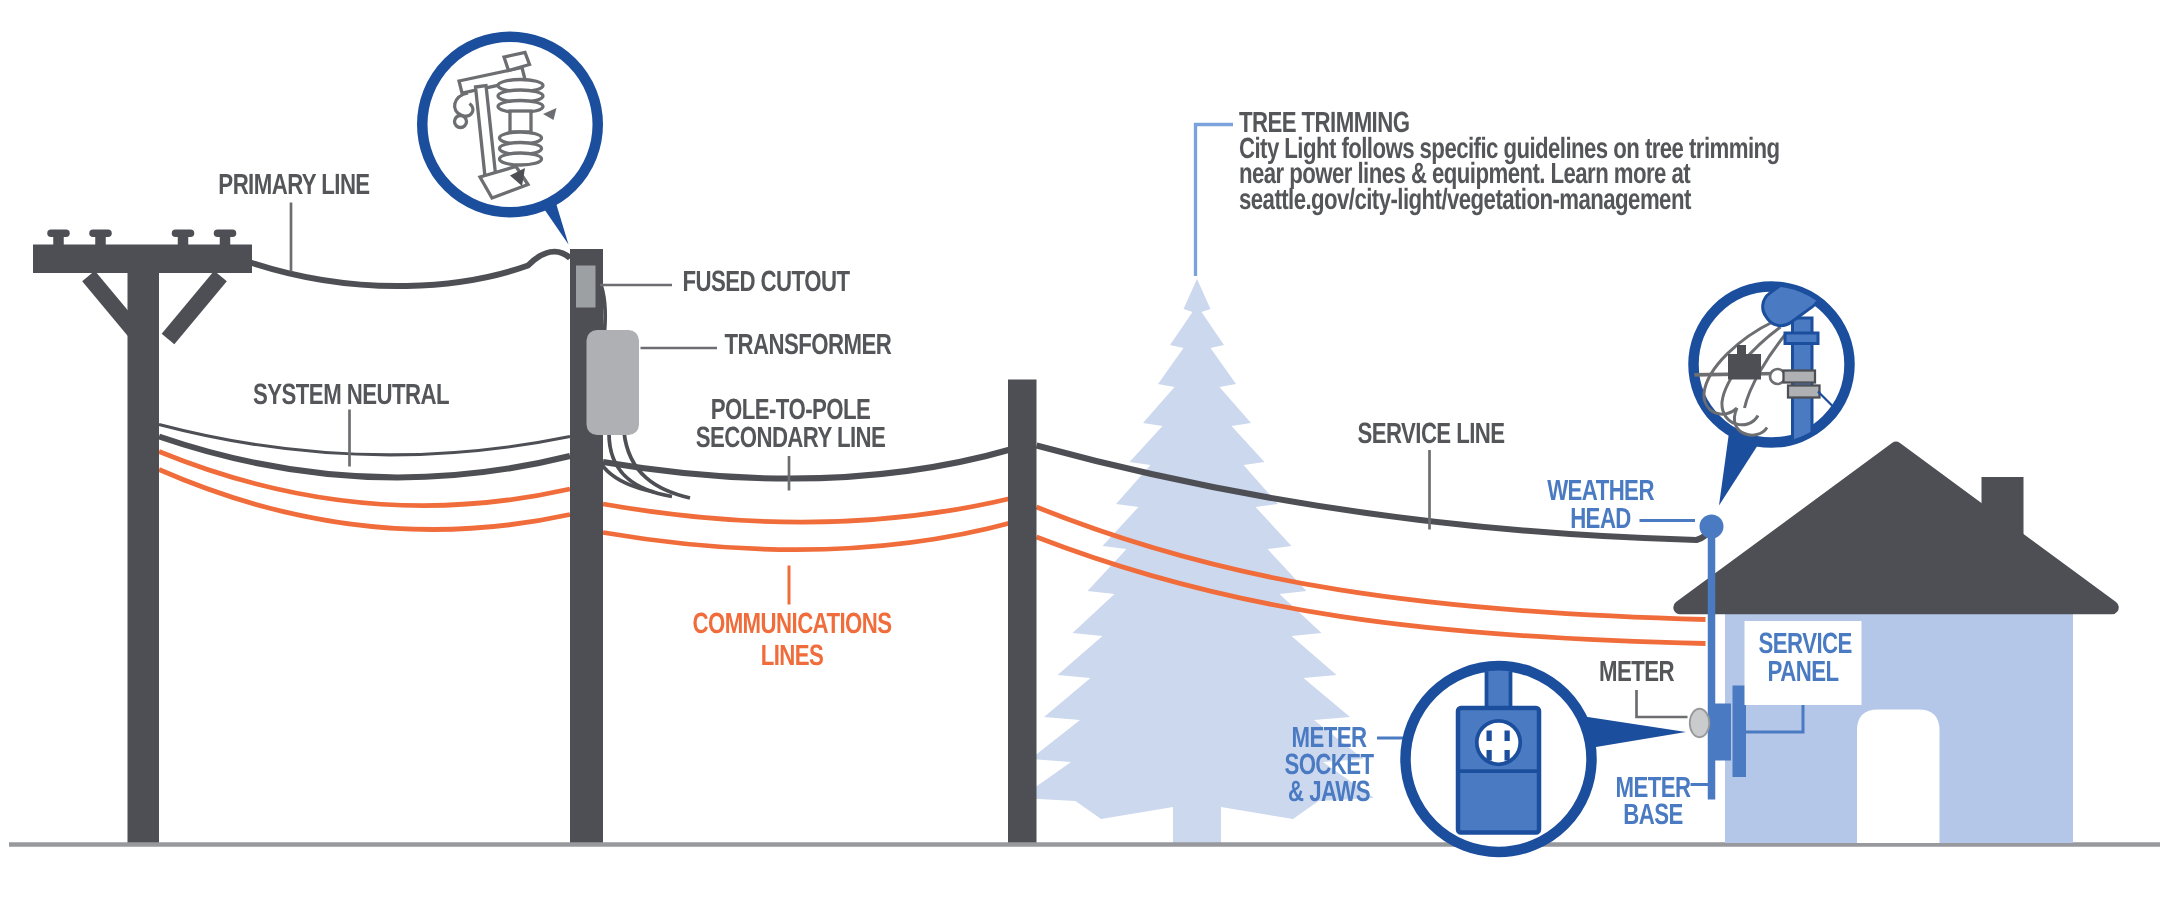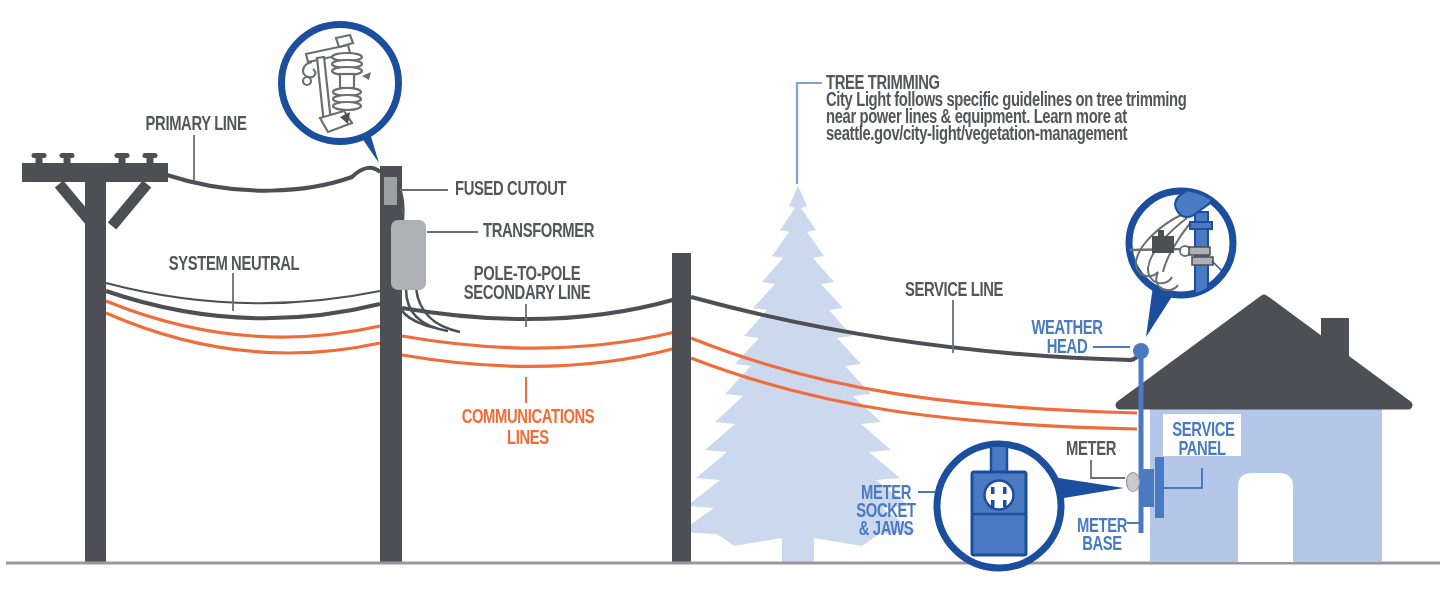--- a/index.html
+++ b/index.html
@@ -6,21 +6,21 @@
   #stage{position:relative;width:1446px;height:607px;background:#ffffff;overflow:hidden;
          font-family:"Liberation Sans",sans-serif;}
   #art{position:absolute;left:0;top:0;}
   .lbl{position:absolute;font-weight:bold;font-size:19.5px;line-height:19px;
        color:#55565A;letter-spacing:-0.5px;white-space:nowrap;}
   .ctr{transform:translateX(-50%) scaleX(0.76);text-align:center;}
   .lft{transform:scaleX(0.76);transform-origin:0 50%;}
   .blu{color:#4A7BC2;}
   .org{color:#F06C3B;}
   .lbl span{display:block;}
-  #service-panel-box{position:absolute;left:1163px;top:414px;width:78px;height:42px;
+  #service-panel-box{position:absolute;left:1163px;top:414px;width:78px;height:56px;
        background:#ffffff;}
   #service-panel-box .inner{width:100%;padding-top:6px;text-align:center;
        transform:scaleX(0.76);font-weight:bold;font-size:19.5px;line-height:19px;
        letter-spacing:-0.5px;color:#4A7BC2;}
 </style>
 </head>
 <body>
 
 <div id="stage">
 

